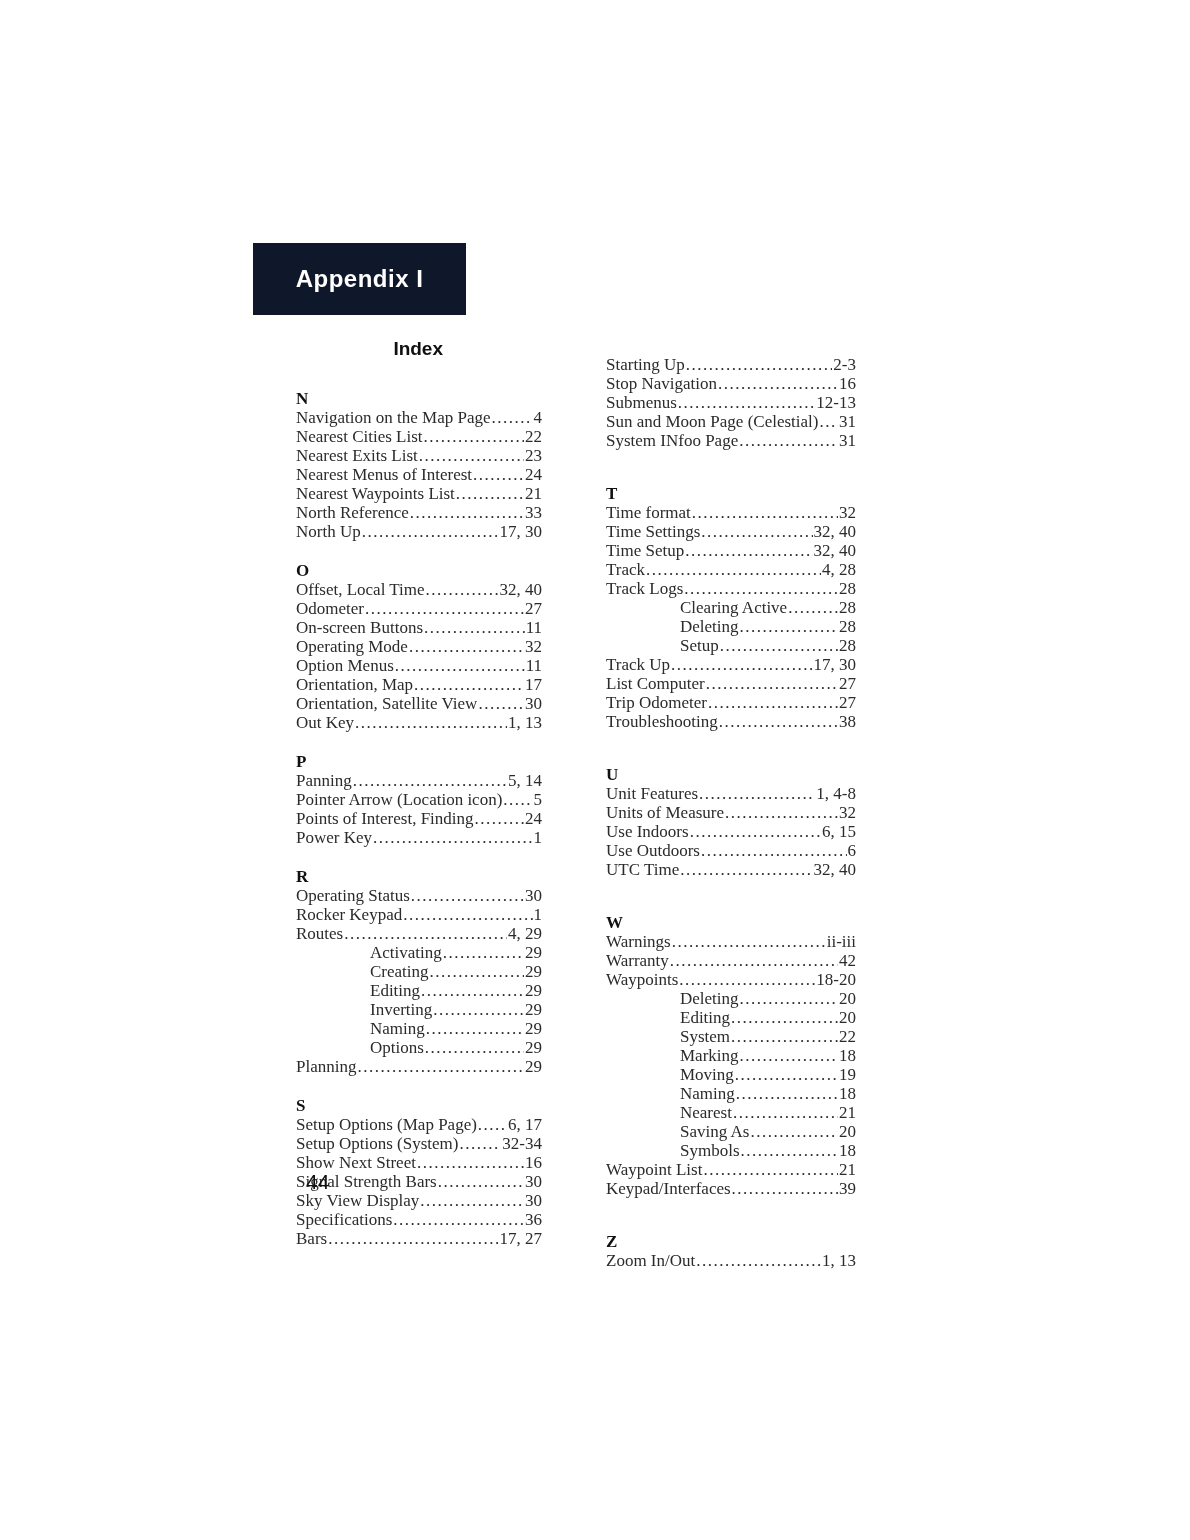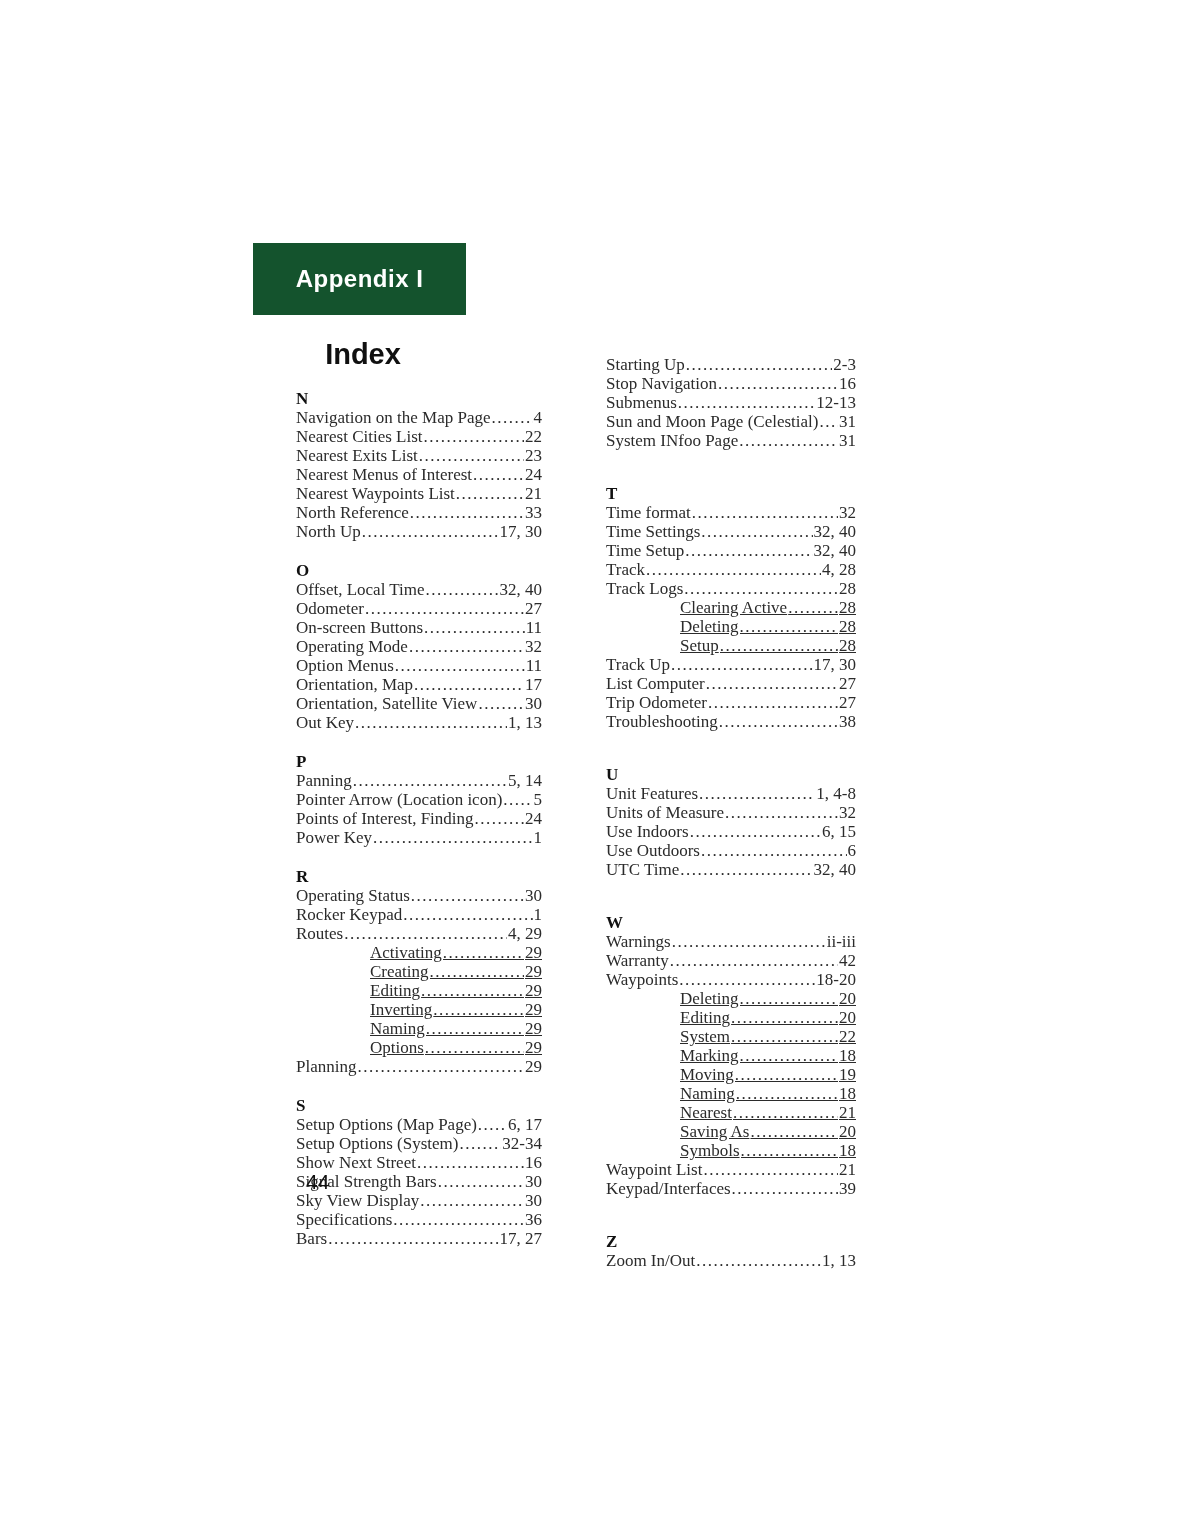--- a/index.html
+++ b/index.html
@@ -33,24 +33,24 @@
     font-weight: bold;
     font-size: 24px;
     letter-spacing: 0.5px;
   }
   .index-title {
     position: absolute;
     left: 283px;
     top: 338px;
     width: 160px;
     margin: 0;
-    text-align: center;
+    text-align: right;
     font-family: "Liberation Sans", sans-serif;
     font-weight: bold;
-    font-size: 29px;
+    font-size: 19px;
     color: #101010;
   }
   .col {
     position: absolute;
   }
   .col-left  { left: 285px; top: 378px; width: 268px; }
   .col-right { left: 595px; top: 344px; width: 272px; }
   .section { margin: 11px; }
   .col-left  .section + .section { margin-top: 20px; }
   .col-right .section + .section { margin-top: 34px; }
@@ -60,21 +60,21 @@
     line-height: 19px;
     color: #111111;
   }
   .entry {
     display: flex;
     align-items: baseline;
     font-size: 17px;
     line-height: 19px;
     color: #2b2b2b;
   }
-  .entry.indent { padding-left: 74px; text-decoration: underline; }
+  .entry.indent { padding-left: 74px; }
   .entry .label { white-space: nowrap; }
   .entry .dots {
     flex: 1 1 auto;
     min-width: 2px;
     overflow: hidden;
     white-space: nowrap;
     letter-spacing: 1.5px;
     margin: 0 1px;
     color: #2b2b2b;
   }
@@ -87,21 +87,21 @@
     font-size: 21px;
     color: #111111;
     margin-left: 29px;
   }
 </style>
 </head>
 <body>
 
 <div class="page">
 
-  <div class="appendix-box" style="background: #14532d;">
+  <div class="appendix-box" style="background: #0f172a;">
     <span class="appendix-label">Appendix I</span>
   </div>
 
   <h1 class="index-title">Index</h1>
 
   <div class="col col-left" id="col-0">
       <div class="section">
         <div class="letter">N</div>
         <div class="entry">
           <span class="label">Navigation on the Map Page</span>

